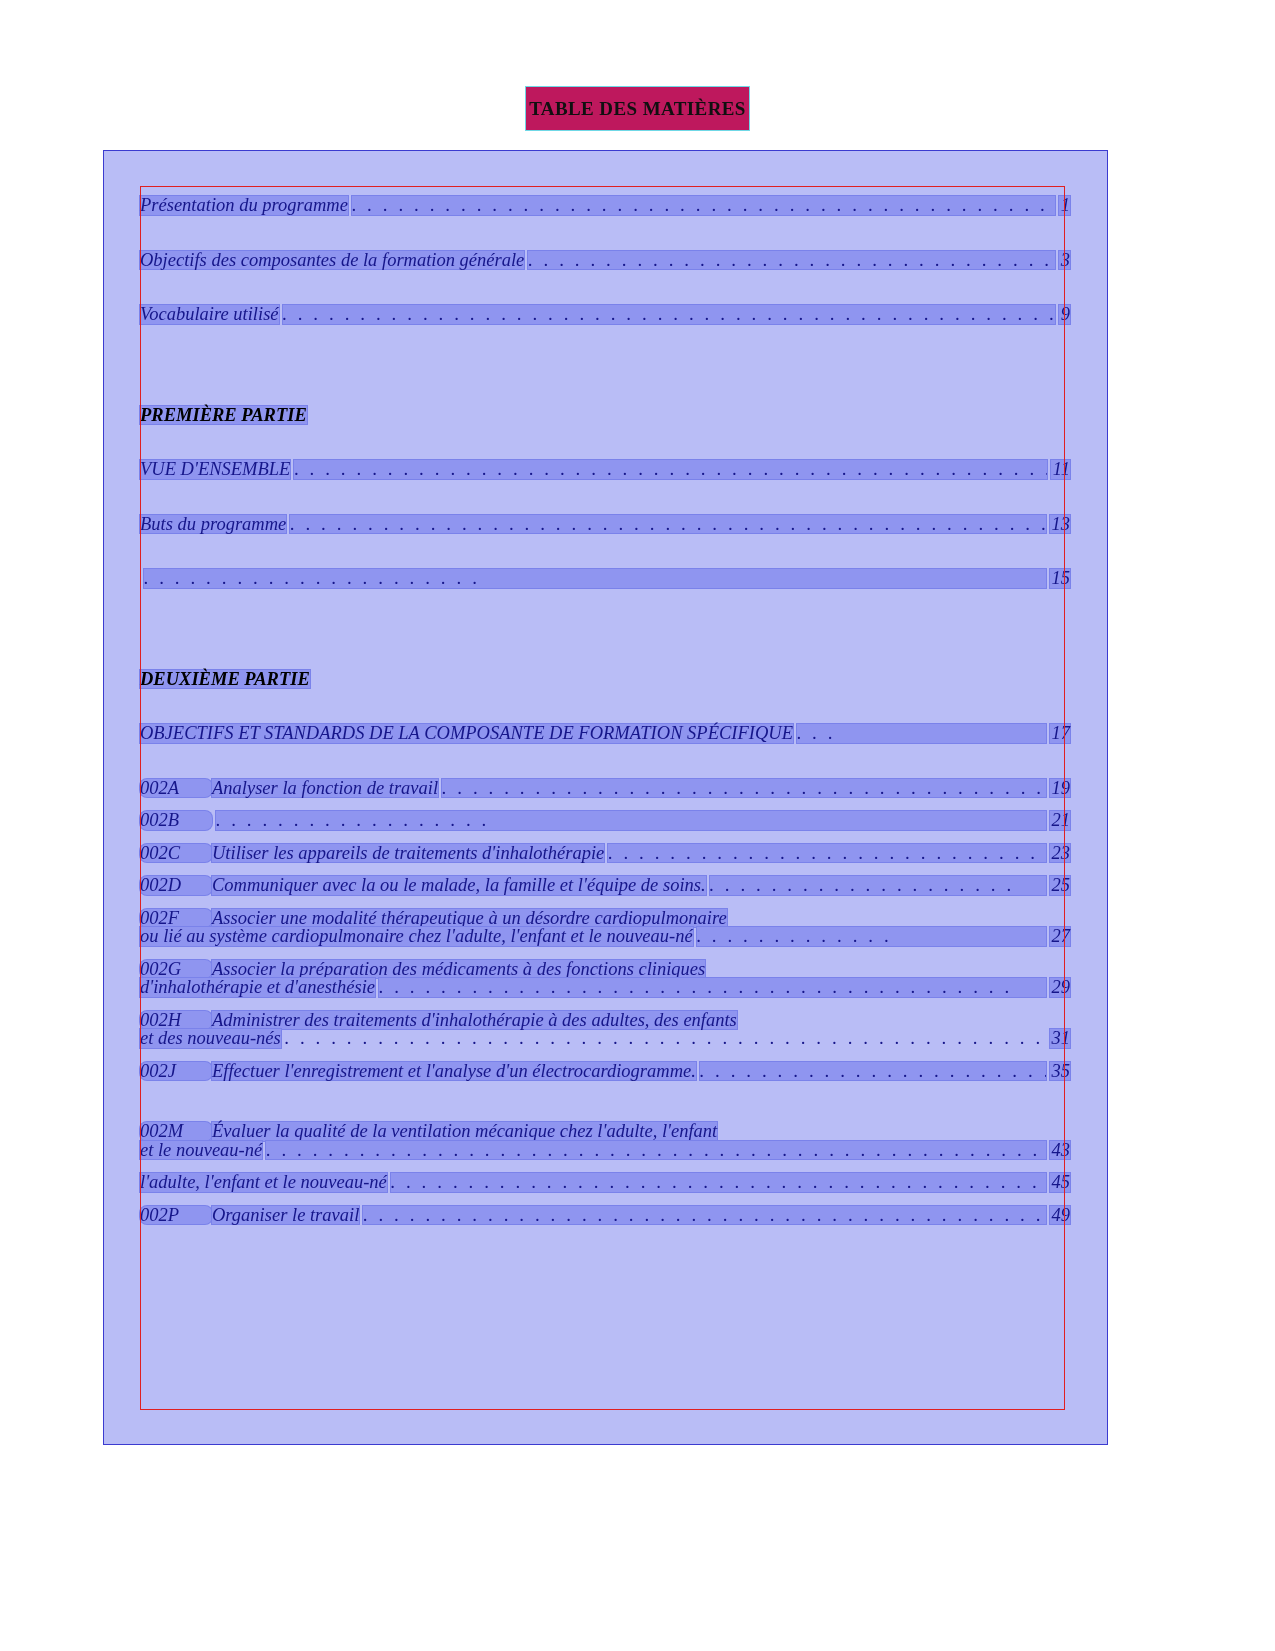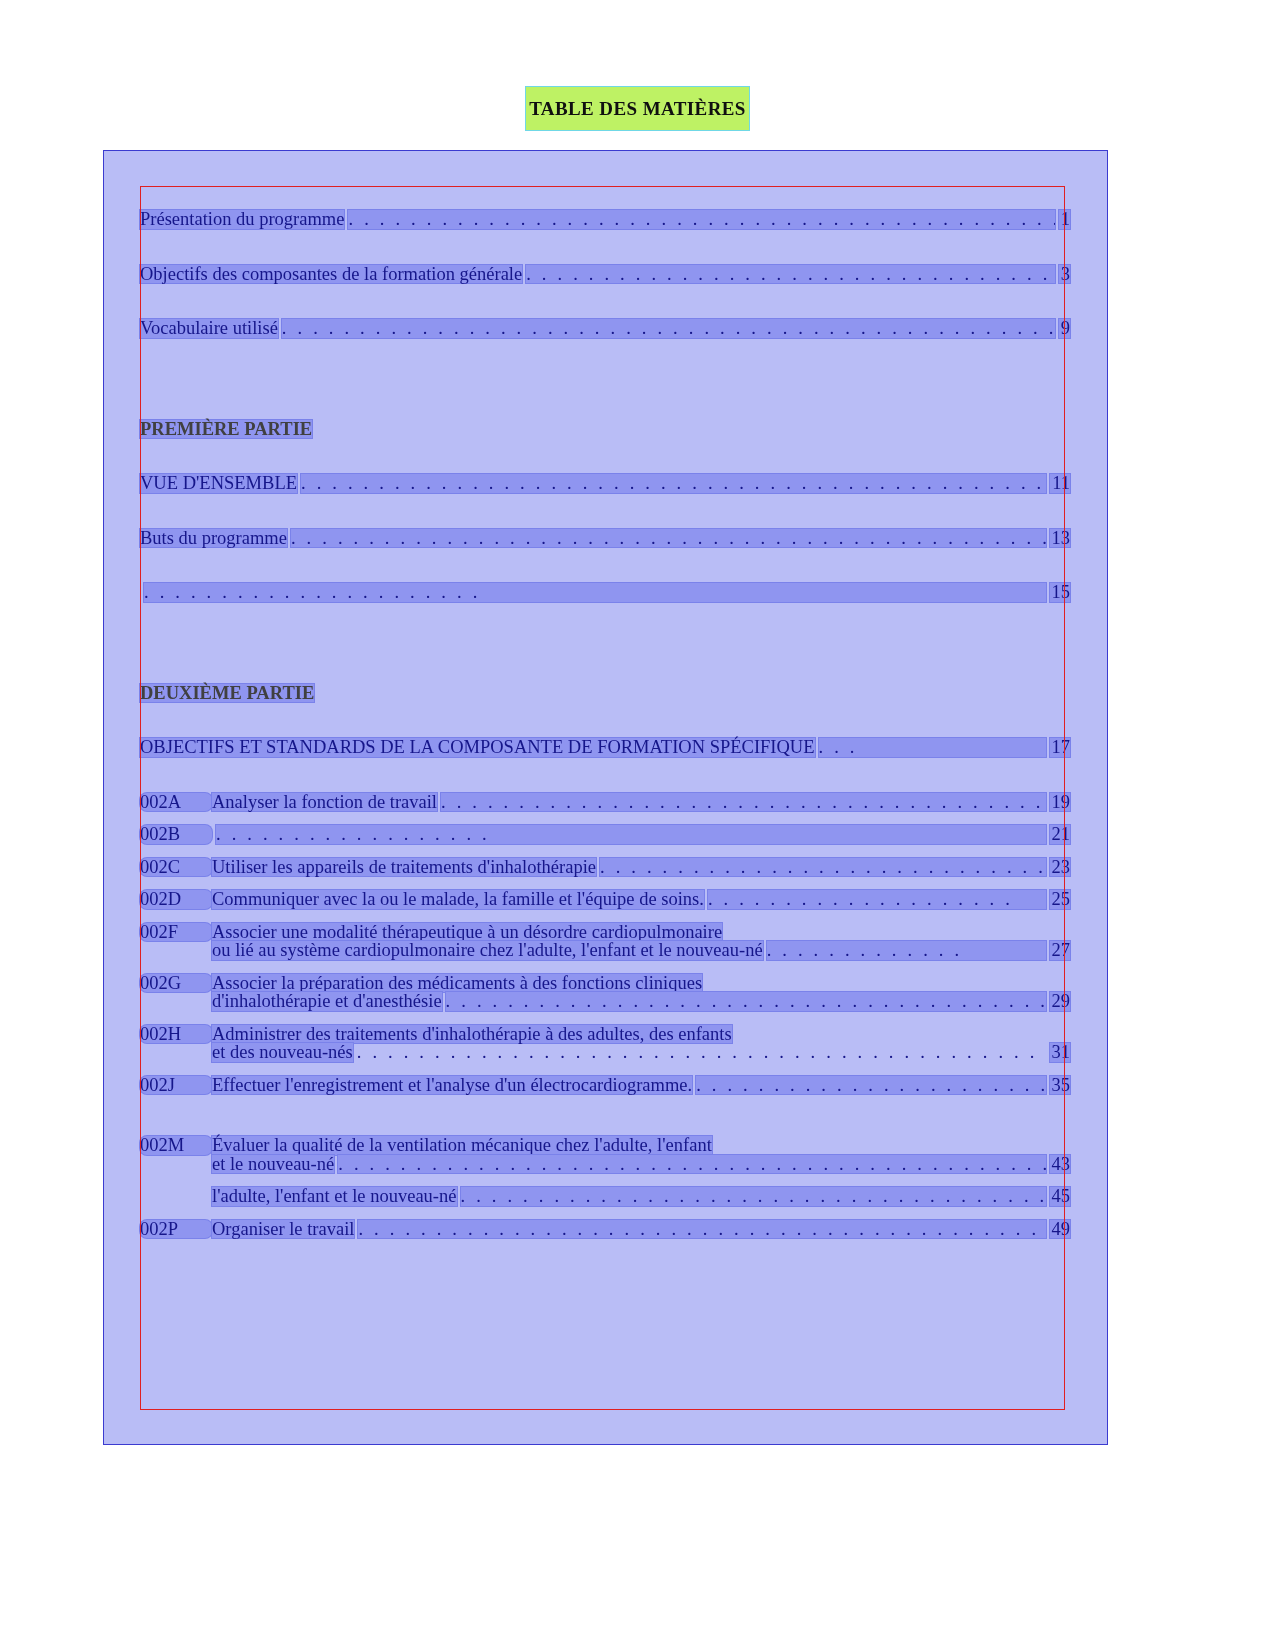--- a/index.html
+++ b/index.html
@@ -20,21 +20,21 @@
     top: 98px;
     left: 0;
     width: 100%;
     text-align: center;
     font-size: 19px;
     font-weight: bold;
     letter-spacing: 0.4px;
     color: #101010;
   }
   .page-title span {
-    background: #bef264;
+    background: #be185d;
     padding: 11px 3px;
     box-shadow: 0 0 0 1px #6fd8e6;
   }
 
   
   .outer-block {
     position: absolute;
     left: 103px;
     top: 150px;
     width: 1005px;
@@ -52,24 +52,25 @@
     width: 925px;
     height: 1224px;
     border: 1.5px solid #e02020;
     box-sizing: border-box;
     pointer-events: none;
   }
 
   .toc {
     position: absolute;
     left: 140px;
-    top: 200px;
+    top: 186px;
     width: 930px;
     height: 1224px;
     box-sizing: border-box;
+    font-style: italic;
   }
 
   .row {
     position: relative;
     display: flex;
     align-items: baseline;
     font-size: 18.5px;
     color: #16168a;
     line-height: 1.0;
     white-space: nowrap;
@@ -102,30 +103,29 @@
 
   .pg {
     flex: 0 0 auto;
     text-align: right;
     padding-left: 2px;
   }
 
   .section-head {
     font-weight: bold;
     font-size: 18.5px;
-    color: #404040;
+    color: #000000;
     display: inline-block;
   }
 
   .spacer-lg { height: 52px; }
   .spacer-md { height: 36px; }
   .spacer-sm { height: 14px; }
 
   .cont-row {
-    padding-left: 72px;
   }
 </style>
 </head>
 <body>
 
 <div class="page-title">
   <span>TABLE DES MATIÈRES</span>
 </div>
 
 <div class="outer-block"></div>

